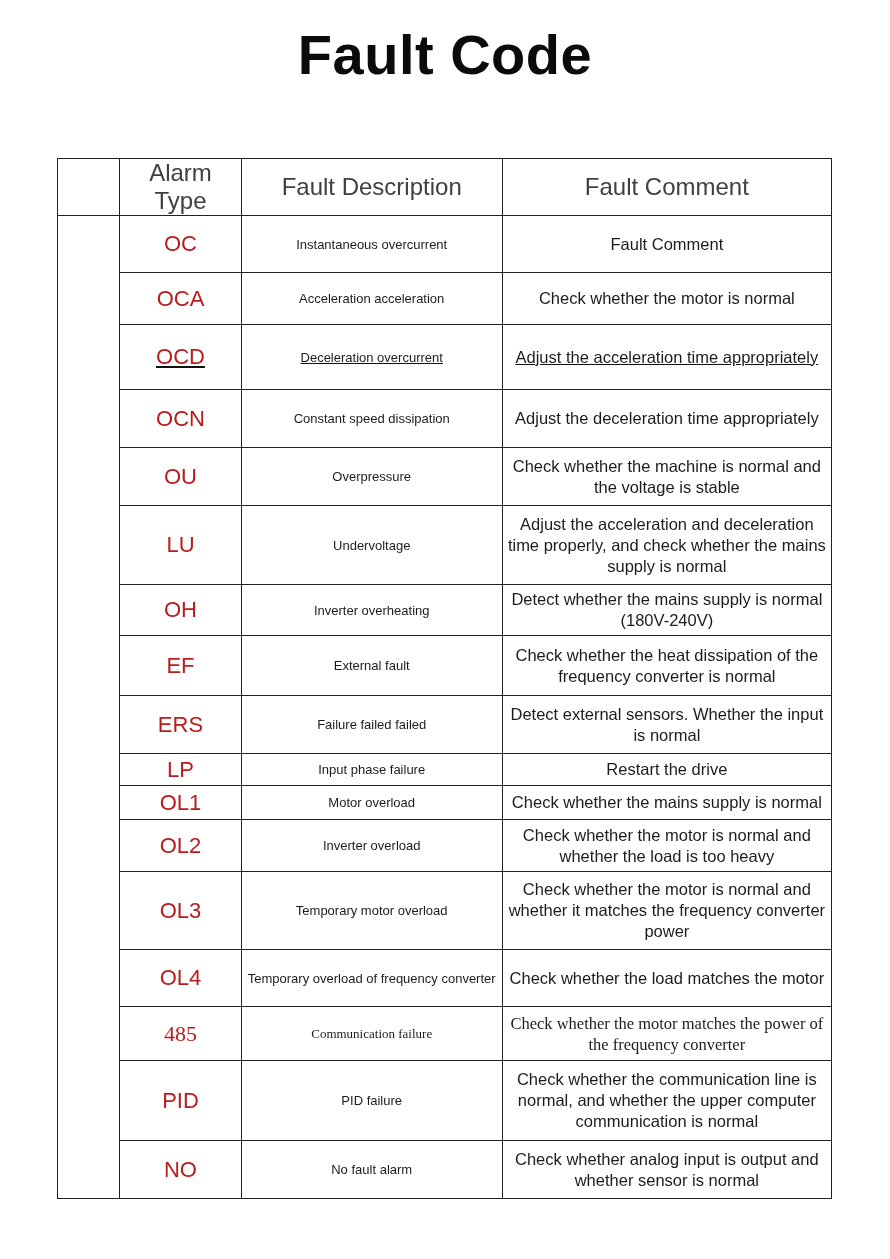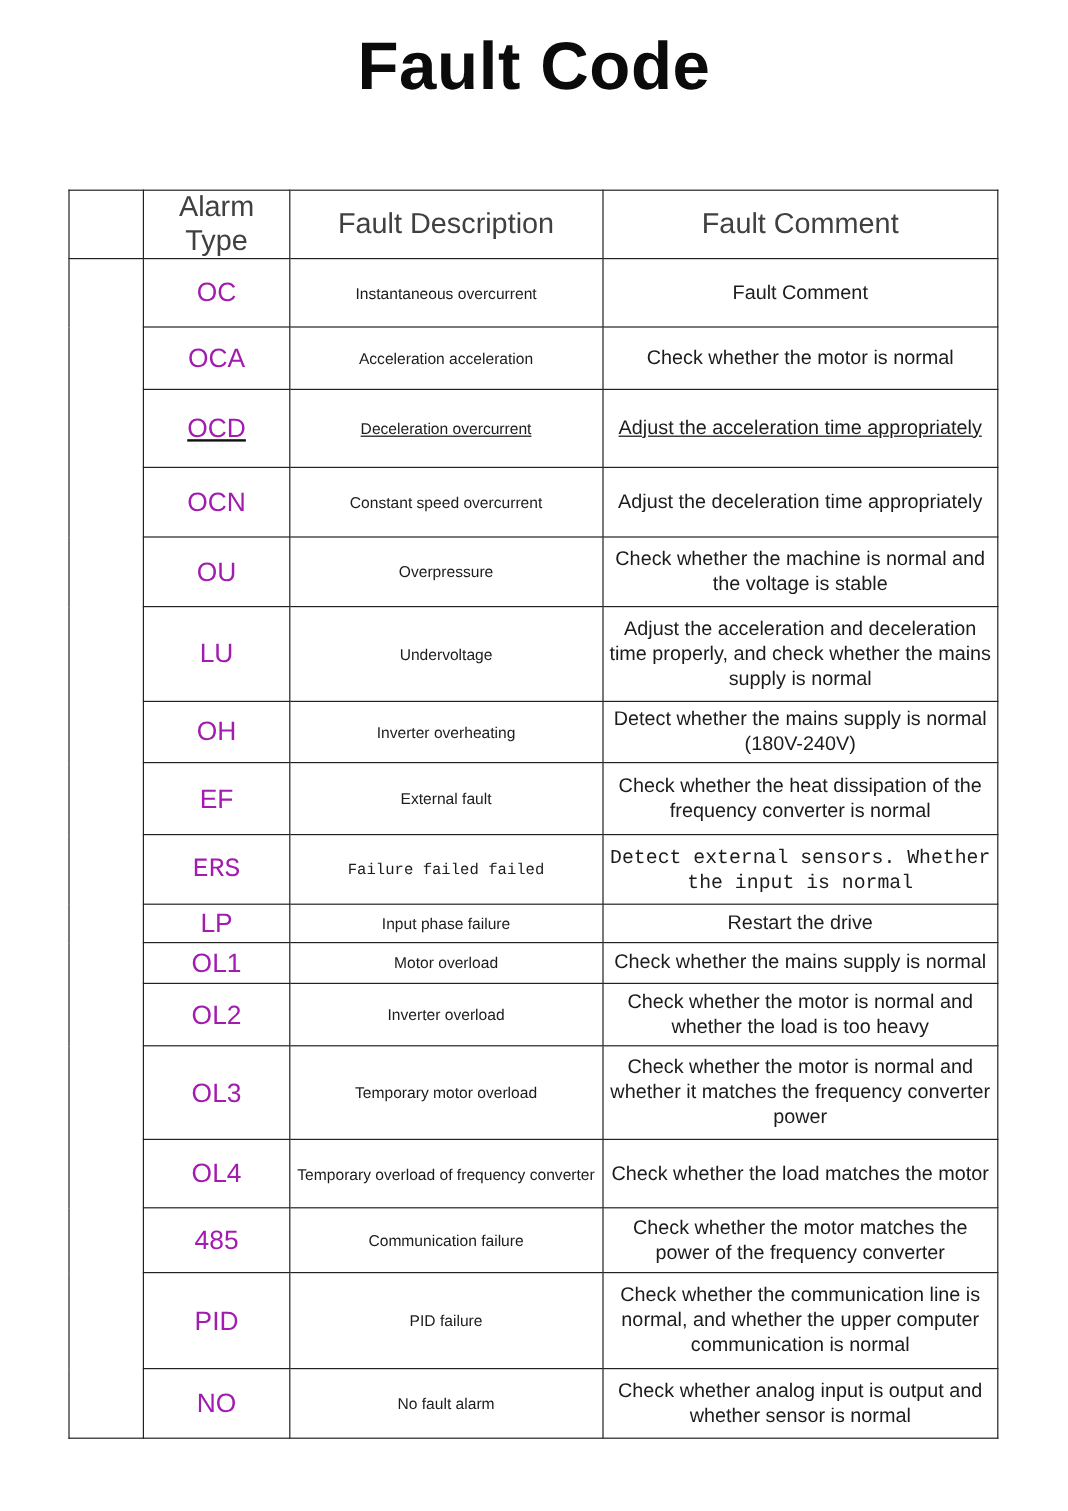--- a/index.html
+++ b/index.html
@@ -5,21 +5,21 @@
   html, body { margin: 0; padding: 0; background: #ffffff; }
   body { width: 890px; height: 1259px; position: relative; overflow: hidden; font-family: "Liberation Sans", sans-serif; color: #111; }
   .title { position: absolute; left: 0; top: 22px; width: 890px; text-align: center; font-size: 56px; font-weight: bold; color: #0b0b0b; letter-spacing: 0.5px; }
   table.fault { position: absolute; left: 57px; top: 158px; width: 775px; border-collapse: collapse; table-layout: fixed; }
   table.fault td, table.fault th { border: 1.6px solid #222; padding: 0; text-align: center; vertical-align: middle; font-weight: normal; }
   table.fault th { font-size: 24px; height: 53px; color: #404040; margin-top: 38px; }
   .col0 { width: 62px; }
   .col1 { width: 121px; }
   .col2 { width: 260px; }
   .col3 { width: 328px; }
-  td.code { font-size: 22px; color: #a21caf; }
+  td.code { font-size: 22px; color: #b91c1c; }
   td.desc { font-size: 13px; color: #1c1c1c; line-height: 21px; padding: 0 6px; }
   td.cmt { font-size: 16.5px; color: #1c1c1c; line-height: 21px; text-align: left; padding: 0 8px 0 10px; }
   td.cmt.center { text-align: center; }
   td.blank { border-top: 1.6px solid #222; }
 </style>
 </head>
 <body>
 
 <div class="title">Fault Code</div>
 
@@ -50,21 +50,21 @@
         <td class="desc">Acceleration acceleration</td>
         <td class="cmt">Check whether the motor is normal</td>
       </tr>
       <tr style="height: 65px; text-decoration: underline;">
         <td class="code">OCD</td>
         <td class="desc">Deceleration overcurrent</td>
         <td class="cmt">Adjust the acceleration time appropriately</td>
       </tr>
       <tr style="height: 58px;">
         <td class="code">OCN</td>
-        <td class="desc">Constant speed overcurrent</td>
+        <td class="desc">Constant speed dissipation</td>
         <td class="cmt">Adjust the deceleration time appropriately</td>
       </tr>
       <tr style="height: 58px;">
         <td class="code">OU</td>
         <td class="desc">Overpressure</td>
         <td class="cmt">Check whether the machine is normal and the voltage is stable</td>
       </tr>
       <tr style="height: 79px;">
         <td class="code">LU</td>
         <td class="desc">Undervoltage</td>
@@ -73,21 +73,21 @@
       <tr style="height: 51px;">
         <td class="code">OH</td>
         <td class="desc">Inverter overheating</td>
         <td class="cmt">Detect whether the mains supply is normal (180V-240V)</td>
       </tr>
       <tr style="height: 60px;">
         <td class="code">EF</td>
         <td class="desc">External fault</td>
         <td class="cmt">Check whether the heat dissipation of the frequency converter is normal</td>
       </tr>
-      <tr style="height: 58px; font-family: Liberation Mono, monospace;">
+      <tr style="height: 58px;">
         <td class="code">ERS</td>
         <td class="desc">Failure failed failed</td>
         <td class="cmt">Detect external sensors.  Whether the input is normal</td>
       </tr>
       <tr style="height: 32px; margin-top: 17px;">
         <td class="code">LP</td>
         <td class="desc">Input phase failure</td>
         <td class="cmt center">Restart the drive</td>
       </tr>
       <tr style="height: 34px;">
@@ -103,21 +103,21 @@
       <tr style="height: 78px;">
         <td class="code">OL3</td>
         <td class="desc">Temporary motor overload</td>
         <td class="cmt">Check whether the motor is normal and whether it matches the frequency converter power</td>
       </tr>
       <tr style="height: 57px;">
         <td class="code">OL4</td>
         <td class="desc">Temporary overload of frequency converter</td>
         <td class="cmt">Check whether the load matches the motor</td>
       </tr>
-      <tr style="height: 54px;">
+      <tr style="height: 54px; font-family: Liberation Serif, serif;">
         <td class="code">485</td>
         <td class="desc">Communication failure</td>
         <td class="cmt">Check whether the motor matches the power of the frequency converter</td>
       </tr>
       <tr style="height: 80px;">
         <td class="code">PID</td>
         <td class="desc">PID failure</td>
         <td class="cmt">Check whether the communication line is normal, and whether the upper computer communication is normal</td>
       </tr>
       <tr style="height: 58px;">

